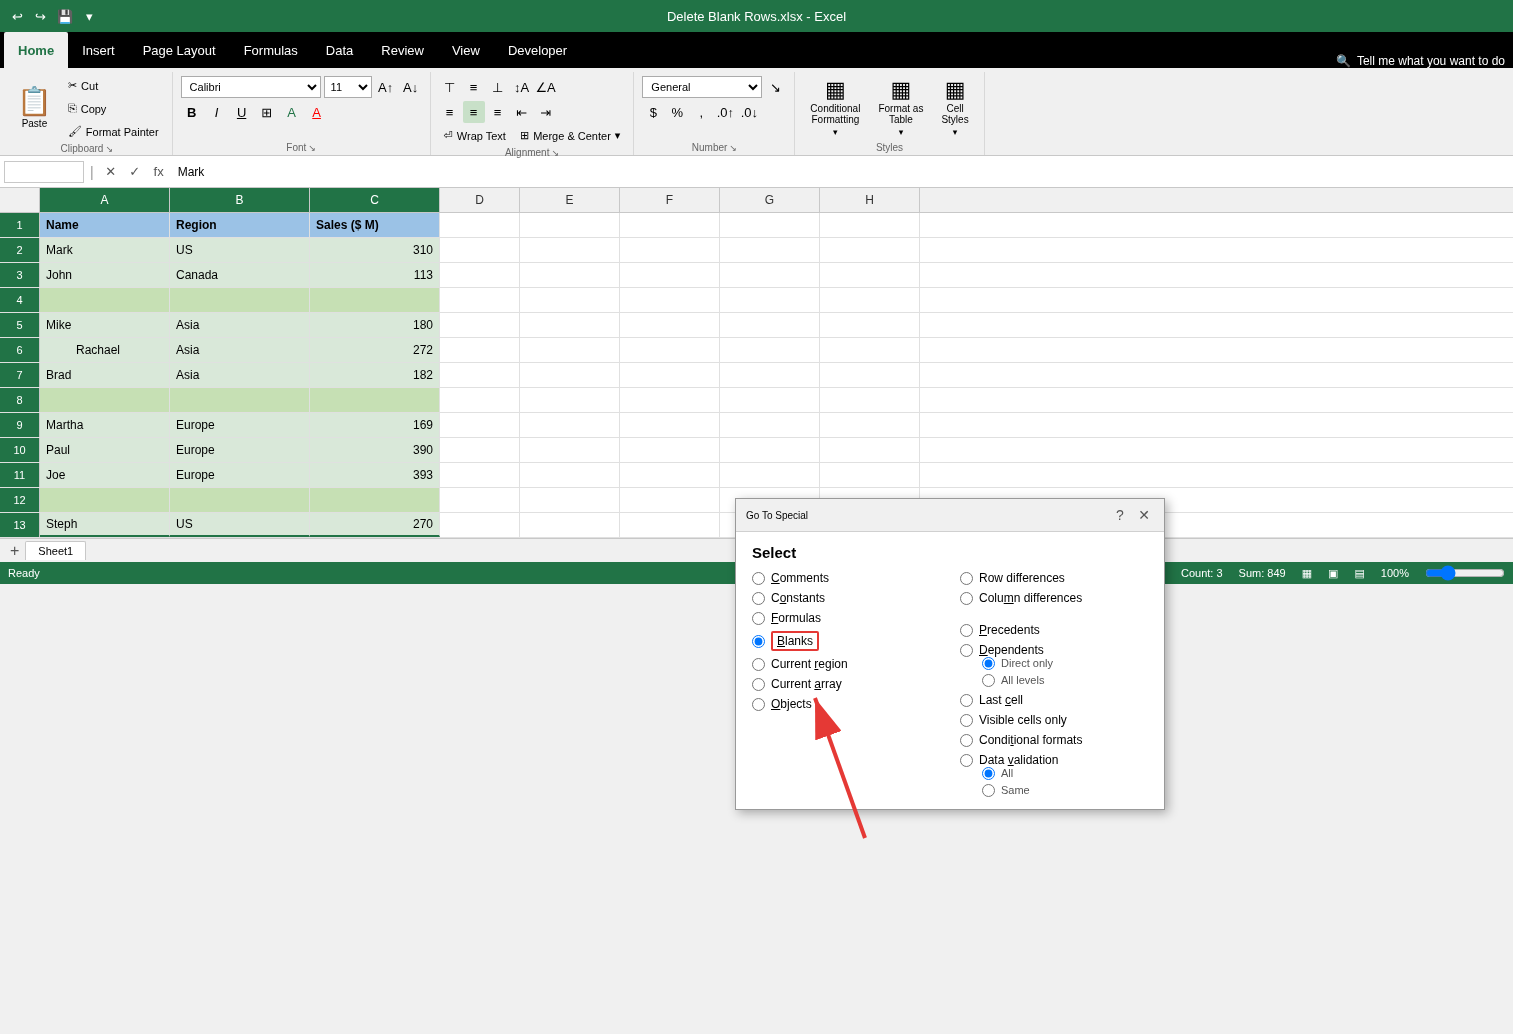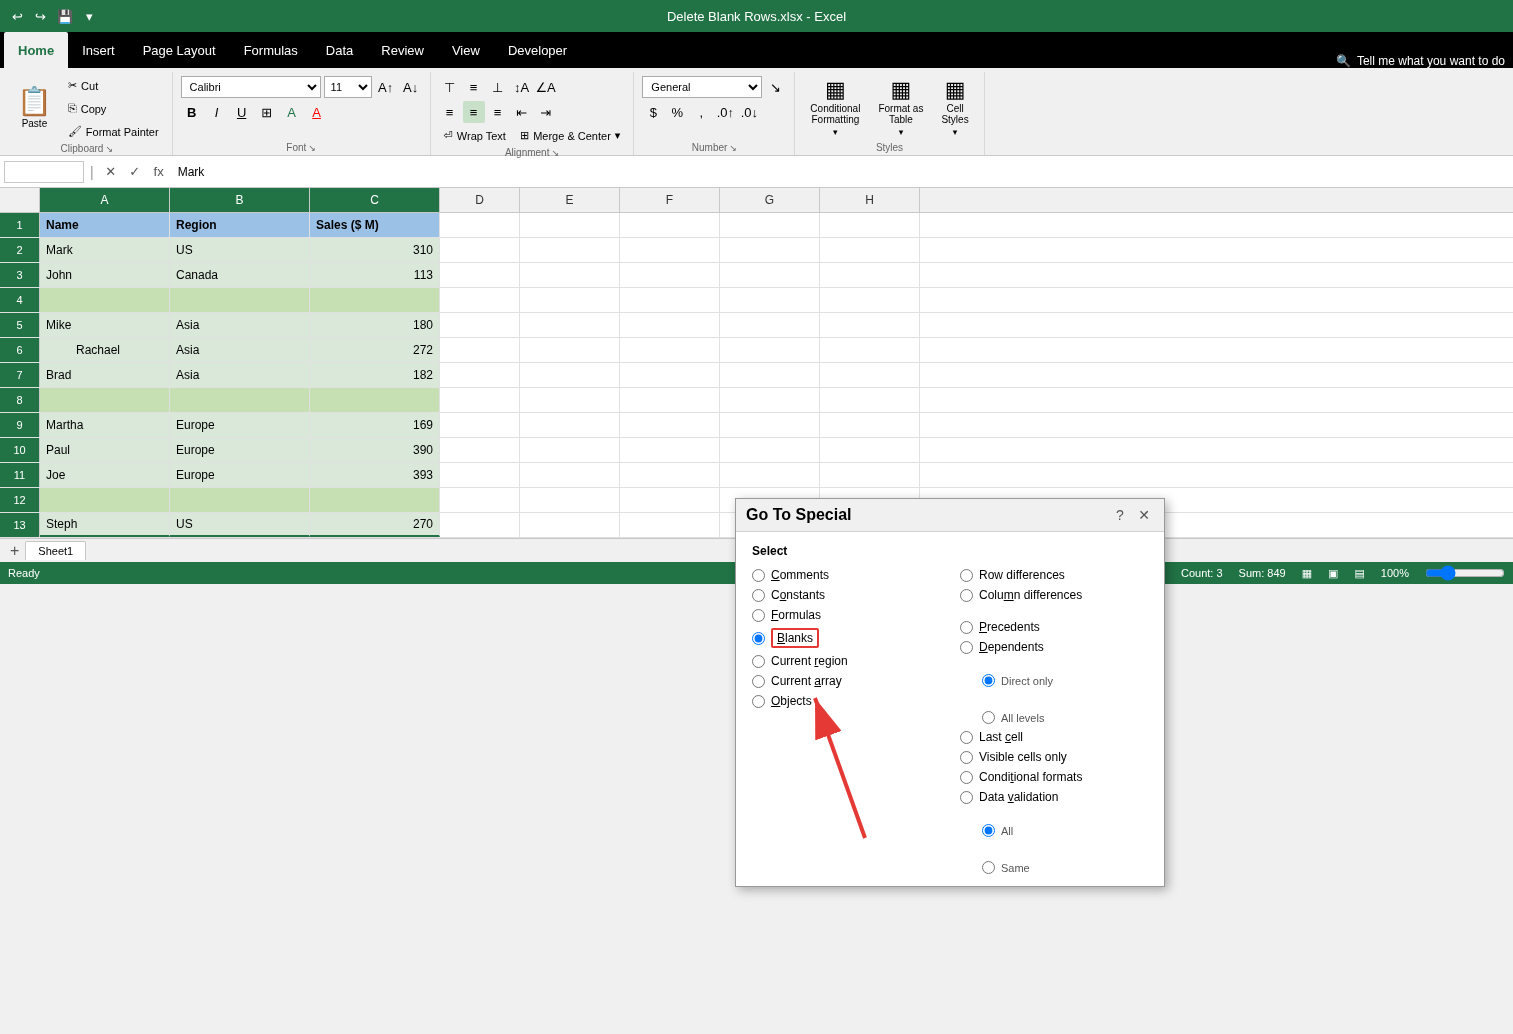--- a/index.html
+++ b/index.html
@@ -368,22 +368,22 @@
     }
     .dialog-title-bar {
       background: #f0f0f0;
       border-bottom: 1px solid #d0d0d0;
       padding: 6px 10px;
       display: flex;
       align-items: center;
       justify-content: space-between;
     }
     .dialog-title {
-      font-size: 16px;
-      font-weight: bold;
+      font-size: 10px;
+      font-weight: normal;
     }
     .dialog-title-btns {
       display: flex;
       gap: 4px;
     }
     .dialog-title-btn {
       width: 20px;
       height: 20px;
       display: flex;
       align-items: center;
@@ -391,21 +391,21 @@
       cursor: pointer;
       font-size: 14px;
       border: none;
       background: none;
       color: #555;
     }
     .dialog-body {
       padding: 12px 16px;
     }
     .dialog-select-label {
-      font-size: 12px;
+      font-size: 15px;
       font-weight: bold;
       margin-bottom: 10px;
     }
     .radio-option {
       display: flex;
       align-items: center;
       gap: 6px;
       font-size: 12px;
       cursor: pointer;
     }
@@ -421,26 +421,25 @@
     .checkbox-option {
       display: flex;
       align-items: center;
       gap: 6px;
       font-size: 11px;
       color: #555;
       cursor: pointer;
     }
     .sub-radio-option {
       display: flex;
-      align-items: center;
+      align-items: flex-start;
       gap: 6px;
       font-size: 11px;
       color: #555;
       cursor: pointer;
-      margin-top: 20px;
     }
     .dialog-footer {
       display: flex;
       justify-content: flex-end;
       gap: 8px;
       padding: 10px 16px 14px;
       border-top: 1px solid #e0e0e0;
       margin-top: 8px;
     }
     .dialog-btn {

